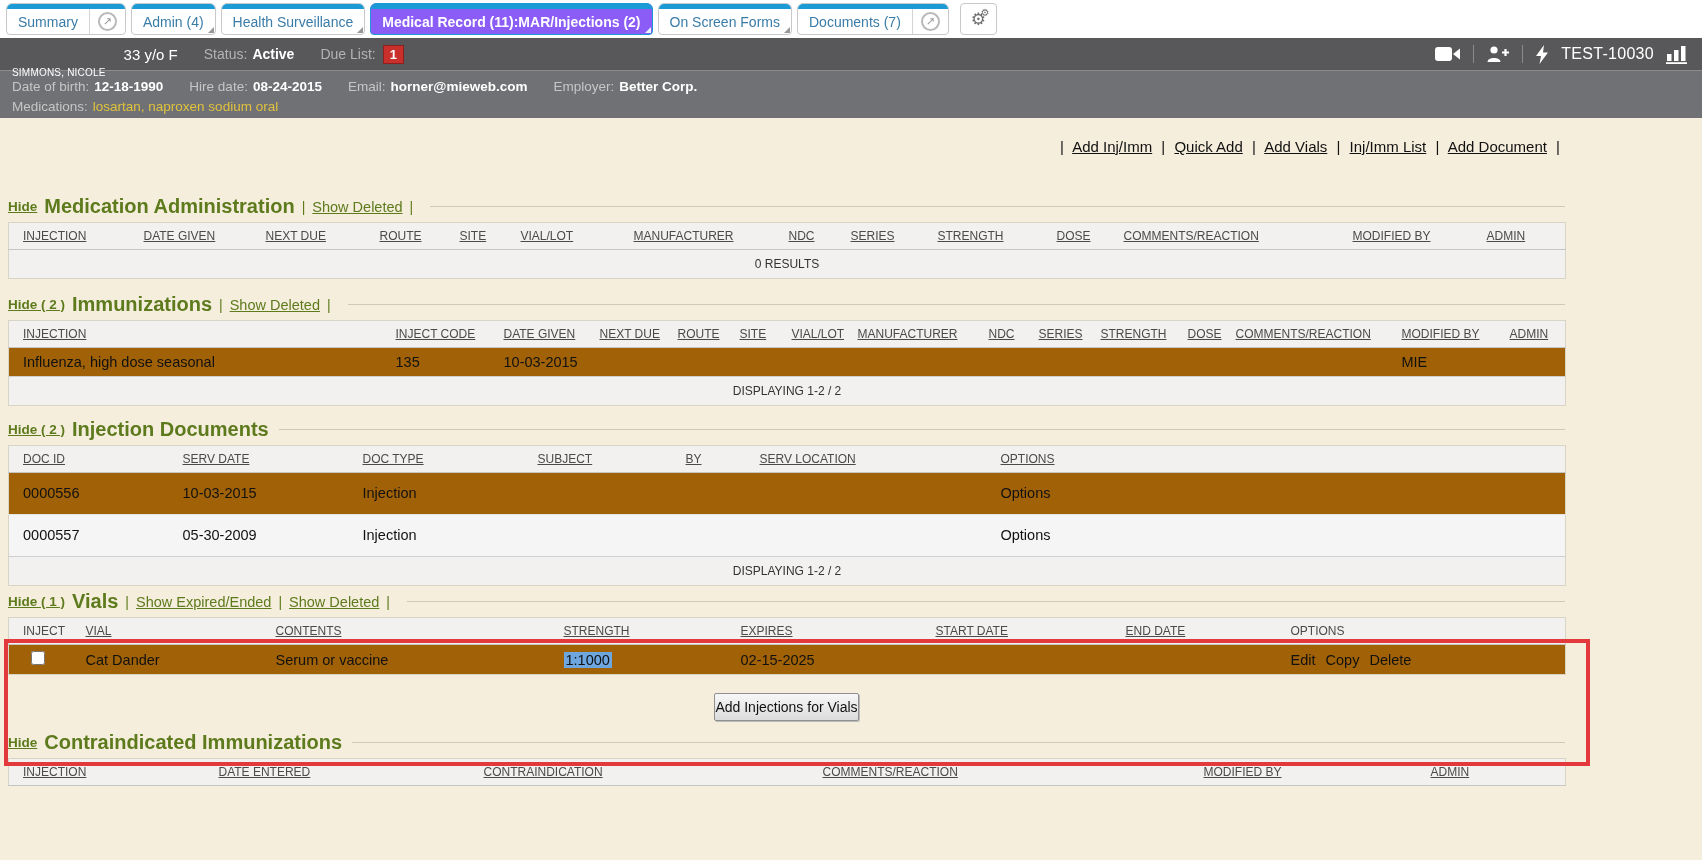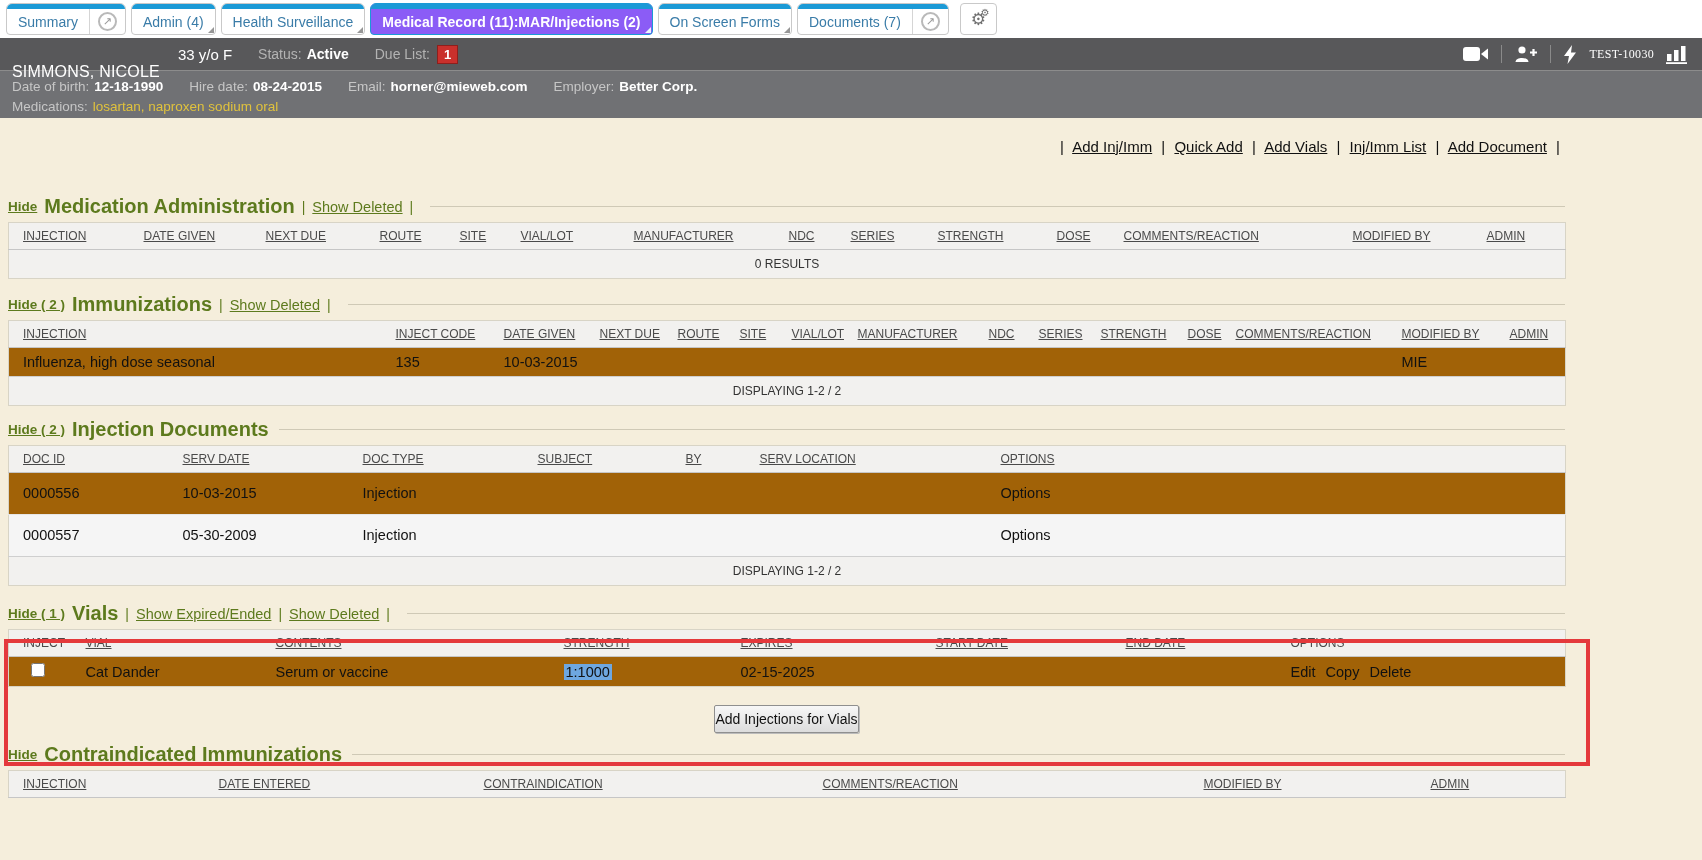--- a/index.html
+++ b/index.html
@@ -26,29 +26,29 @@
   .tab.active .fold { border-right-color:#eaf5fb; }
   .gearbox { margin-left:6px; height:32px; width:37px; border:1px solid #c9c9c9;
     border-radius:4px; background:#fff; display:flex; align-items:center;
     justify-content:center; position:relative; cursor:pointer; }
   .gear-main { font-size:17px; color:#6f6f6f; line-height:1; }
   .gear-small { position:absolute; top:3px; right:6px; font-size:10px; color:#6f6f6f; }
 
   
   .bar-dark { height:32px; background:#58585a; color:#fff; display:flex;
     align-items:center; padding:0 14px 0 12px; }
-  .p-name { font-size:16px; letter-spacing:.2px;margin-top:36px; }
+  .p-name { font-size:10px; letter-spacing:.2px;margin-top:36px; }
   .p-age { font-size:15px; margin-left:18px; }
   .p-label { color:#b3b3b3; font-size:14px; margin-left:26px; }
   .p-value { color:#fff; font-weight:700; font-size:14px; margin-left:5px; }
   .due-badge { background:#c9302c; border:1px solid #8e1f1c; color:#fff; font-size:13px;
     font-weight:700; padding:1px 6px; margin-left:7px; }
   .bar-dark .right { margin-left:auto; display:flex; align-items:center; gap:12px; }
   .vsep { width:1px; height:18px; background:#8a8a8a; }
-  .chart-id { font-size:12px; color:#fff; letter-spacing:.3px;font-family:Liberation Serif, serif; }
+  .chart-id { font-size:16px; color:#fff; letter-spacing:.3px; }
   .icon-btn { display:flex; align-items:center; cursor:pointer; }
 
   .bar-info { height:48px; background:#707174; color:#fff; padding:5px 14px 0 12px;
     border-top:1px solid #8c8c8c; }
   .info-row { display:flex; align-items:center; height:20px; }
   .i-label { color:#c6c6c6; font-size:13.5px; }
   .i-value { color:#fff; font-weight:700; font-size:13.5px; margin:0 26px 0 5px; }
   .i-meds { color:#e0c23d; font-size:13.5px; margin-left:5px; cursor:pointer; }
 
   
@@ -86,21 +86,21 @@
 
   .btnrow { width:1557px; text-align:center; margin-top:18px; }
   .push-btn { font-family:inherit; font-size:14px; color:#111; padding:5px 0;
     background:linear-gradient(#f7f7f7,#dcdcdc); border:1px solid #8f8f8f;
     border-radius:2px; box-shadow:1px 1px 0 #bbb; cursor:pointer; }
 
   .red-box { position:absolute; left:4px; top:501px; width:1586px; height:127px;
     border:4px solid #e4393c; pointer-events:none; z-index:40; }
 
   .mt40{margin-top:40px}.mt14{margin-top:14px}.mt12{margin-top:12px}
-  .mt20{margin-top:16px}.mt10{margin-top:10px}
+  .mt20{margin-top:4px}.mt10{margin-top:10px}
 </style>
 </head>
 <body>
 
 <div class="tabbar">
   <div class="tab">
     <span class="stripe"></span>
     <span class="lbl">Summary</span>
     <span class="ext">
       <span class="circle-arrow">↗</span>

